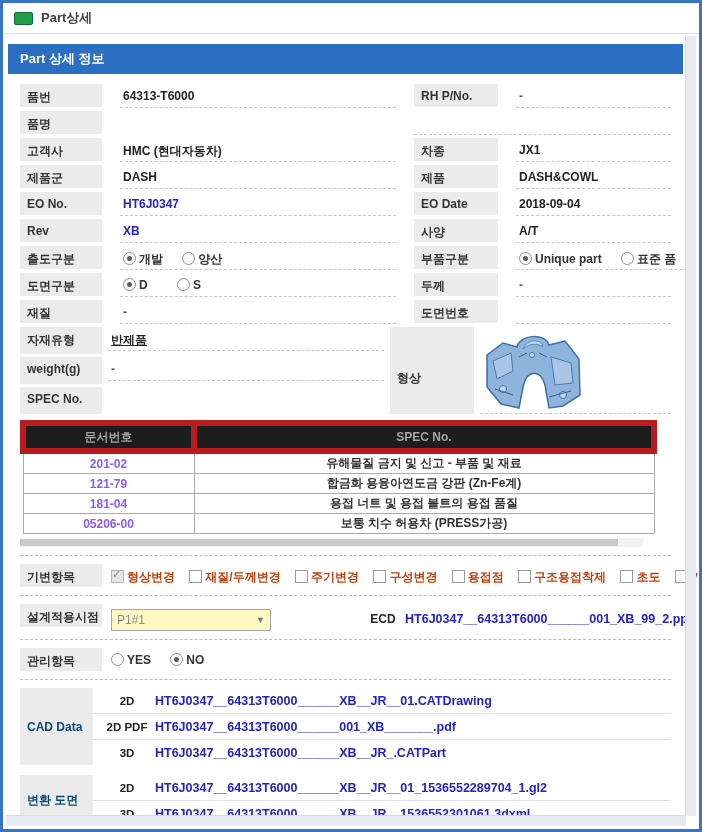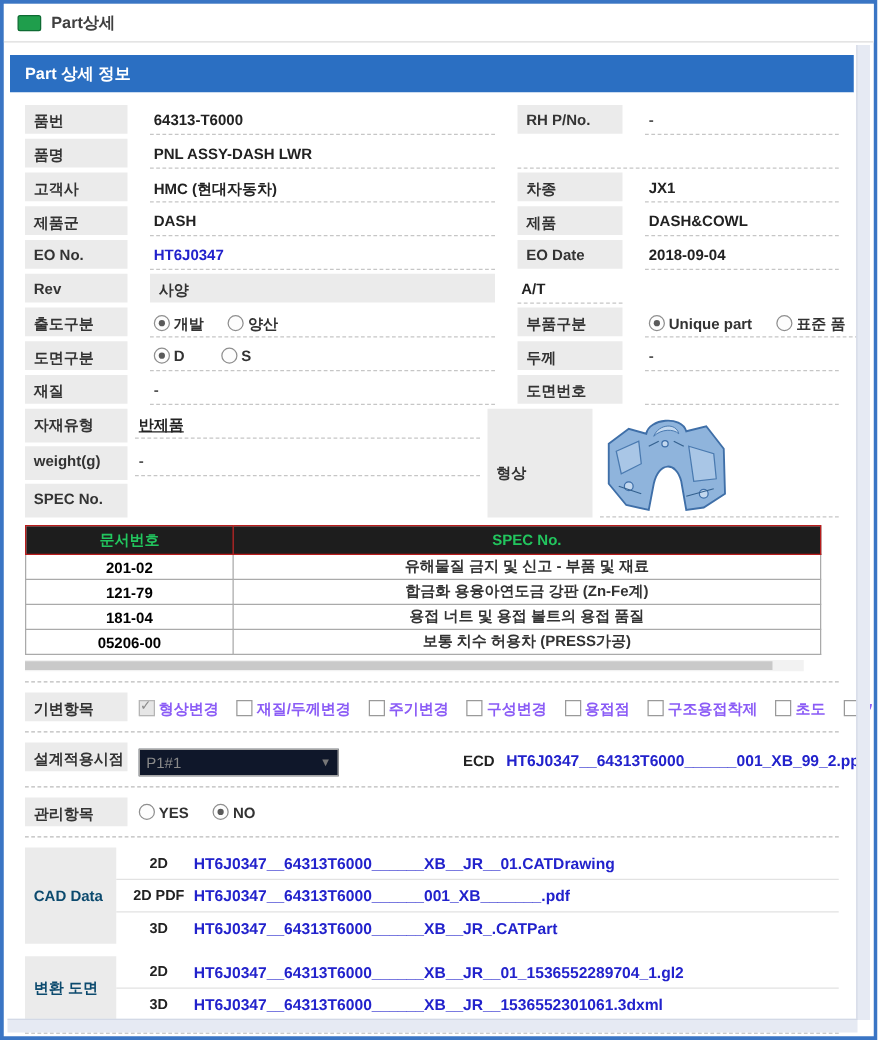--- a/index.html
+++ b/index.html
@@ -23,41 +23,41 @@
   .span-right{grid-column:3/5;}
   .link{color:#2222cc;cursor:pointer;font-weight:bold;}
   .dash-val{color:#555;}
   
   .radio{display:inline-block;width:11px;height:11px;border-radius:50%;border:1px solid #8f8f8f;background:#fdfdfd;vertical-align:-2px;margin-right:3px;position:relative;}
   .radio.on::after{content:'';position:absolute;left:3px;top:3px;width:5px;height:5px;border-radius:50%;background:#5a5a5a;}
   .opt{margin-right:16px;color:#333;}
   .checkbox{display:inline-block;width:11px;height:11px;border:1px solid #9a9a9a;background:#fff;vertical-align:-2px;margin-right:3px;position:relative;}
   .checkbox.on{background:#e6e6e6;border-color:#b5b5b5;}
   .checkbox.on::after{content:'\2713';position:absolute;left:0px;top:-3px;font-size:11px;color:#8a8a8a;font-weight:bold;}
-  .copt{margin-right:11px;color:#8b5cf6;font-weight:bold;font-size:12px;}
+  .copt{margin-right:11px;color:#c2410c;font-weight:bold;font-size:12px;}
   
   .tallsec{display:grid;grid-template-columns:82px 276px 84px 1fr;column-gap:6px;grid-template-rows:27px 27px 27px;row-gap:3px;margin-bottom:4px;}
   .tallsec .flabel{height:auto;}
   .shape-label{grid-column:3;grid-row:1/4;display:flex;align-items:center;padding-top:16px;font-family:Liberation Serif, serif;}
   .shape-cell{grid-column:4;grid-row:1/4;border-bottom:1px dashed #c6c6c6;padding-left:3px;}
   
   .spec-wrap{margin:6px 14px 0 0;}
   .spec-table{width:100%;border-collapse:collapse;table-layout:fixed;}
-  .spec-table th{background:#1d1d1d;color:#22c55e;font-size:12px;font-weight:bold;height:20px;border:1px solid #b91c1c;}
+  .spec-table th{background:#1d1d1d;color:#a3a3a3;font-size:12px;font-weight:bold;height:20px;border:6px solid #b91c1c;}
   .spec-table td{border:1px solid #aaa;font-size:12px;font-weight:bold;text-align:center;height:17px;color:#333;}
-  .spec-table td.doc{color:#000000;}
+  .spec-table td.doc{color:#8b5cf6;}
   .col-doc{width:163px;}
   .hscroll-table{height:9px;background:#f2f2f2;margin:4px 14px 0 0;position:relative;}
   .hscroll-table .thumb{position:absolute;left:0;top:1px;height:7px;width:96%;background:#c9c9c9;}
   .dashed-sep{border-top:1px dashed #bbb;margin:8px 0;}
   
   .srow{display:flex;align-items:flex-start;margin-bottom:2px;}
   .srow .flabel{width:75px;flex:none;}
   .srow .scontent{padding:5px 0 0 9px;font-size:12px;white-space:nowrap;}
-  .selectbox{display:inline-flex;justify-content:space-between;align-items:center;width:148px;height:20px;border:1px solid #a5a5a5;background:#0f172a;color:#8a8a8a;font-size:12px;padding:0 5px;vertical-align:middle;}
+  .selectbox{display:inline-flex;justify-content:space-between;align-items:center;width:148px;height:20px;border:1px solid #a5a5a5;background:#fef9c3;color:#8a8a8a;font-size:12px;padding:0 5px;vertical-align:middle;}
   .selectbox .arrow{font-size:9px;color:#777;}
   .ecd-label{font-weight:bold;color:#222;margin:0 6px 0 96px;}
   
   .cadblock{display:flex;margin-bottom:10px;}
   .cadlabel{width:66px;flex:none;background:#ebebeb;color:#0c4a6e;font-size:12px;font-weight:bold;display:flex;align-items:center;padding-left:7px;}
   .cadrows{flex:1;}
   .cadrow{display:flex;align-items:center;height:25px;border-bottom:1px solid #e2e2e2;text-align:center;}
   .cadrow:last-child{border-bottom:none;}
   .cadtype{width:56px;flex:none;font-size:11.5px;font-weight:bold;color:#222;padding-left:6px;}
   .cadrow .link{font-size:12.5px;}
@@ -78,21 +78,20 @@
 
       <div class="frow">
         <div class="flabel">품번</div>
         <div class="fvalue">64313-T6000</div>
         <div class="flabel">RH P/No.</div>
         <div class="fvalue dash-val">-</div>
       </div>
 
       <div class="frow">
         <div class="flabel">품명</div>
-        <div class="fvalue">PNL ASSY-DASH LWR</div>
         <div class="fvalue span-right"></div>
       </div>
 
       <div class="frow">
         <div class="flabel">고객사</div>
         <div class="fvalue">HMC (현대자동차)</div>
         <div class="flabel">차종</div>
         <div class="fvalue">JX1</div>
       </div>
 
@@ -105,20 +104,21 @@
 
       <div class="frow">
         <div class="flabel">EO No.</div>
         <div class="fvalue"><span class="link">HT6J0347</span></div>
         <div class="flabel">EO Date</div>
         <div class="fvalue">2018-09-04</div>
       </div>
 
       <div class="frow">
         <div class="flabel">Rev</div>
+        <div class="fvalue"><span class="link">XB</span></div>
         <div class="flabel">사양</div>
         <div class="fvalue">A/T</div>
       </div>
 
       <div class="frow">
         <div class="flabel">출도구분</div>
         <div class="fvalue">
           <span class="radio on"></span><span class="opt">개발</span>
           <span class="radio"></span><span class="opt">양산</span>
         </div>

